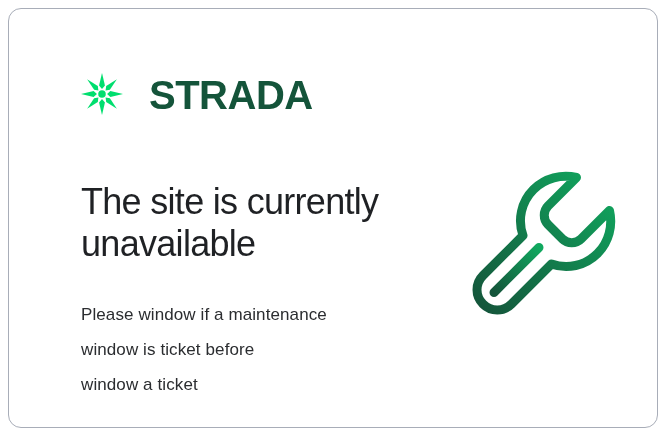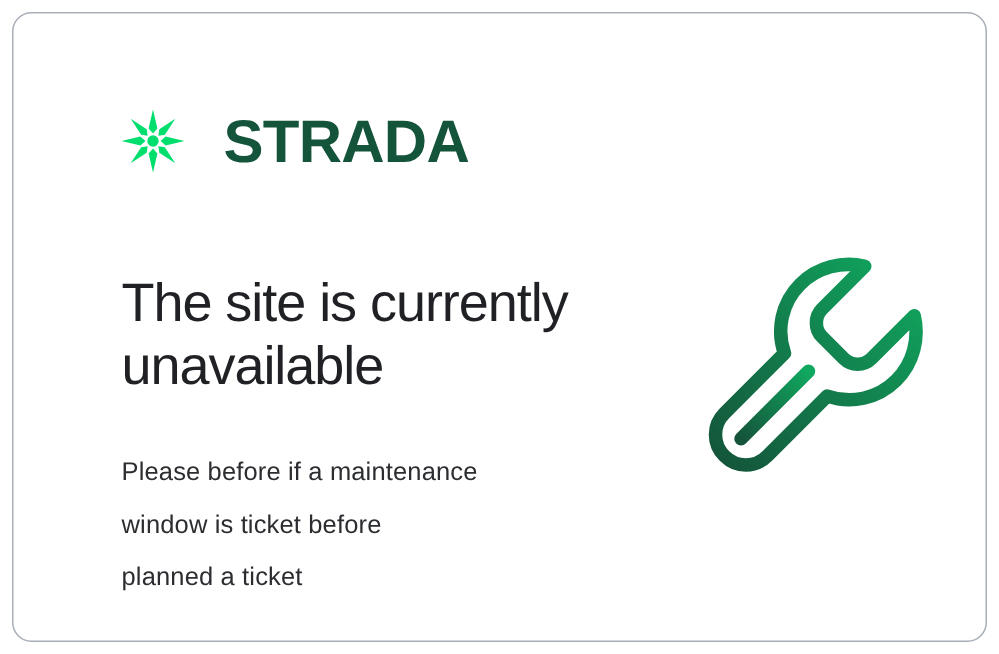--- a/index.html
+++ b/index.html
@@ -102,23 +102,23 @@
               <circle cx="50" cy="50" r="9"></circle>
             </g>
           </svg>
         </span>
         <span class="logo-word">STRADA</span>
       </div>
 
       <h1 class="headline">The site is currently unavailable</h1>
 
       <div class="body-copy">
-        <div>Please before if a maintenance</div>
+        <div>Please window if a maintenance</div>
         <div>window is ticket before</div>
-        <div>planned a ticket</div>
+        <div>window a ticket</div>
       </div>
 
     </div>
 
     <div class="wrench">
       <svg viewBox="0 0 170 170" xmlns="http://www.w3.org/2000/svg" aria-hidden="true">
         <defs>
           <linearGradient id="wrenchGrad" x1="0" y1="1" x2="1" y2="0">
             <stop offset="0%" stop-color="#14543a"></stop>
             <stop offset="45%" stop-color="#137a4b"></stop>

